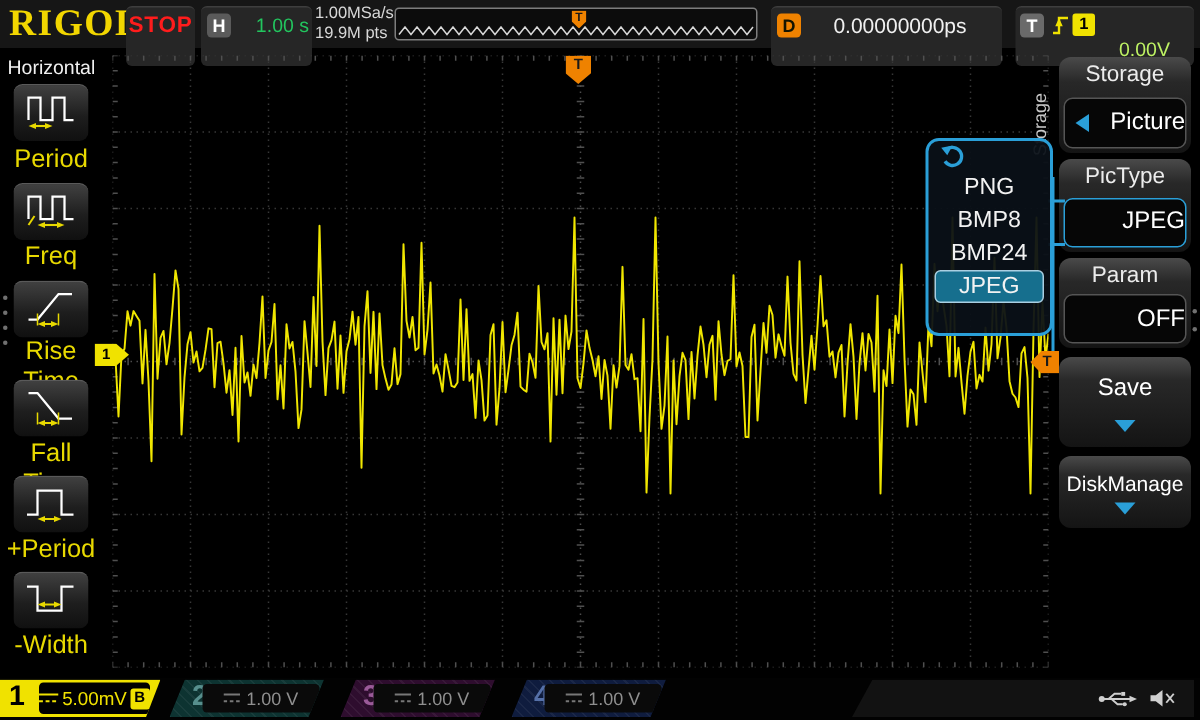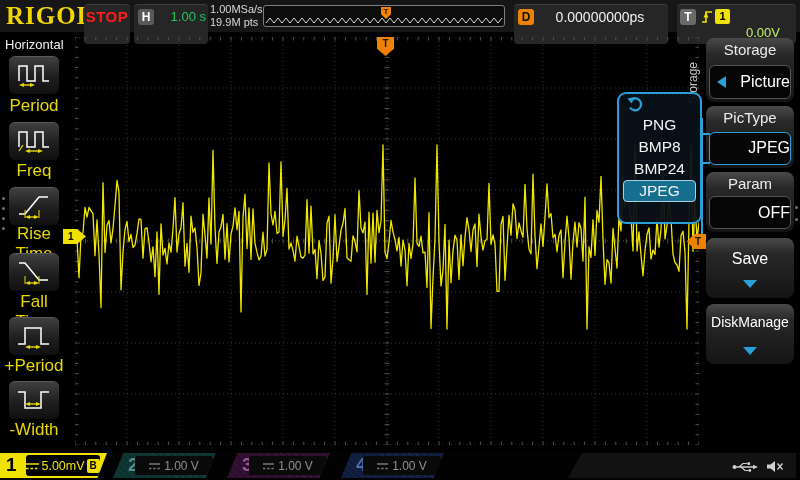--- a/index.html
+++ b/index.html
@@ -551,21 +551,21 @@
     <div class="menu-inset" style="height:33px; line-height:31px;">
       <span>OFF</span>
     </div>
   </div>
 
   <div class="menu-group" style="top:238px; height:60px;">
     <div class="mg-text" style="top:12px;">Save</div>
     <span class="tri-down" style="bottom:10px;"></span>
   </div>
 
-  <div class="menu-group" style="top:304px; height:60px;">
+  <div class="menu-group" style="top:304px; height:48px;">
     <div class="mg-text" style="top:10px; font-size:14px;">DiskManage</div>
     <span class="tri-down" style="bottom:9px;"></span>
   </div>
 
 
   <div class="pagedot" style="left:795px; top:206px;"></div>
   <div class="pagedot" style="left:795px; top:218px;"></div>
 
   <div class="popup">
     <div class="popup-icon-row">

